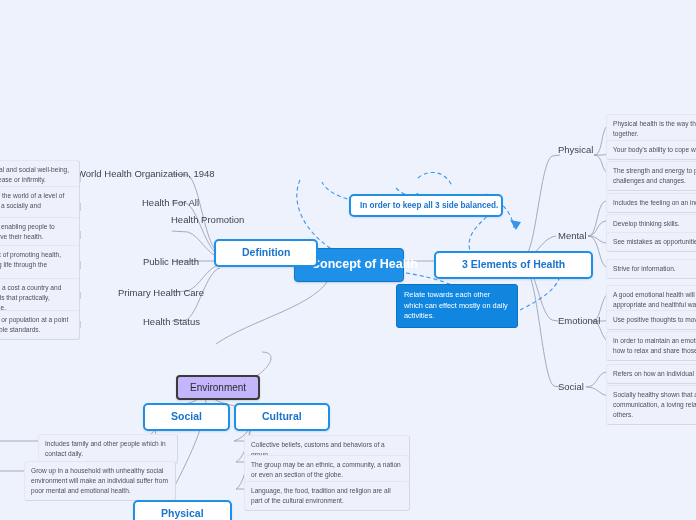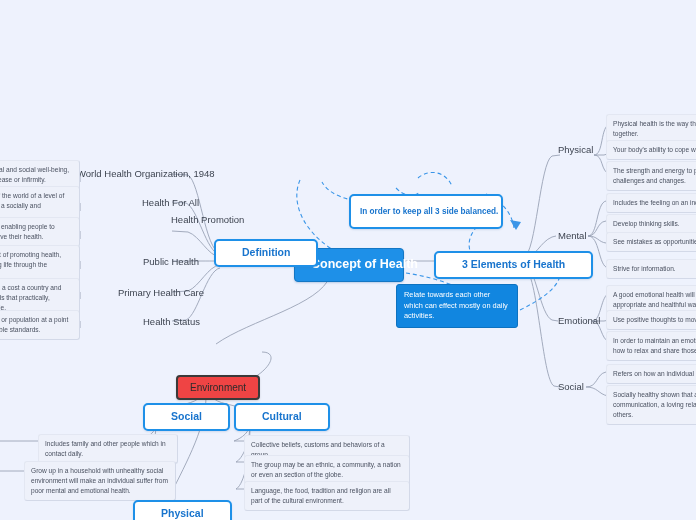--- a/index.html
+++ b/index.html
@@ -51,21 +51,21 @@
     color: #1874cd;
     font-size: 10.5px;
     font-weight: bold;
     padding: 6px 26px;
     text-align: center;
     box-shadow: 0 1px 2px rgba(70,110,160,0.18);
   }
 
   
   .dark {
-    background: #ef4444;
+    background: #c4b5fd;
     border: 2px solid #3a3a3a;
     border-radius: 4px;
     color: #2b2b2b;
     font-size: 10px;
     padding: 5px 12px;
     text-align: center;
     box-shadow: 0 1px 2px rgba(60,60,60,0.18);
   }
 
   
@@ -103,21 +103,21 @@
   }
 
   
   .callout-outline {
     background: #ffffff;
     border: 2px solid #1e90e8;
     border-radius: 5px;
     color: #1874cd;
     font-size: 8.2px;
     font-weight: bold;
-    padding: 11px 9px;
+    padding: 5px 9px;
     text-align: center;
     white-space: nowrap;
     box-shadow: 0 1px 2px rgba(70,110,160,0.18);
   }
 </style>
 </head>
 <body>
 
 <div id="canvas">
 

